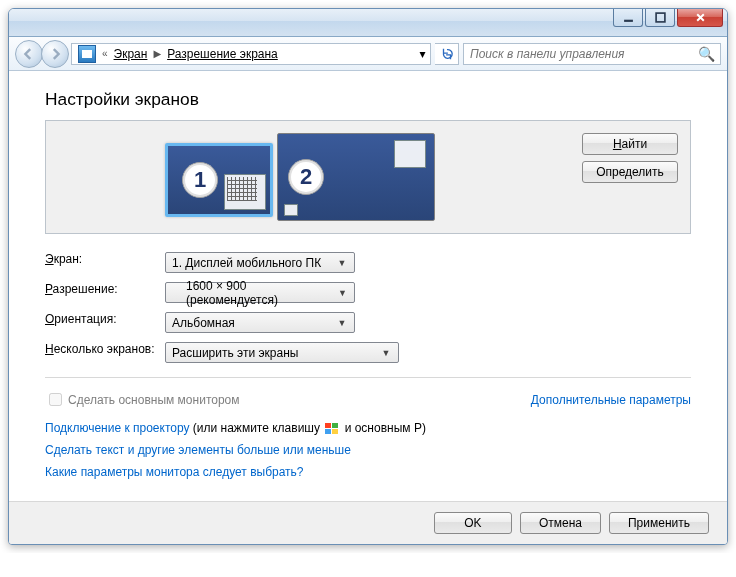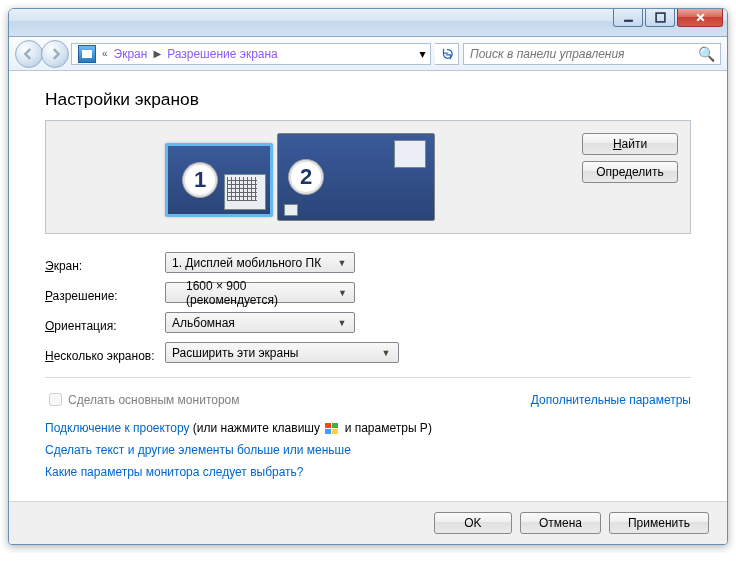--- a/index.html
+++ b/index.html
@@ -14,21 +14,21 @@
 .win-btn svg { width: 11px; height: 11px; }
 
 .navbar { height: 34px; background: linear-gradient(to bottom, #fafcfe, #e9f1f9); display: flex; align-items: center; padding: 0 6px; gap: 4px; border-bottom: 1px solid #b8c8d8; }
 .nav-arrows { display: flex; }
 .nav-arrow { width: 28px; height: 28px; border-radius: 50%; background: radial-gradient(circle at 35% 30%, #fdfeff, #d2e1f0 60%, #a8c0d8); border: 1px solid #9ab0c6; display: flex; align-items: center; justify-content: center; margin-right: -2px; }
 .nav-arrow svg { width: 12px; height: 12px; fill: #a0b0c0; }
 
 .breadcrumb { flex: 1; display: flex; align-items: center; height: 22px; border: 1px solid #b0c0d0; background: #fff; padding-left: 2px; }
 .bc-icon { width: 18px; height: 18px; margin: 0 4px; background: linear-gradient(to bottom, #6ebaf0, #2a7ac0); border: 1px solid #2060a0; display: flex; align-items: center; justify-content: center; }
 .bc-icon::after { content: ''; width: 10px; height: 8px; background: #fff; }
-.bc-part { padding: 0 4px; font-size: 12px; color: #8b5cf6; }
+.bc-part { padding: 0 4px; font-size: 12px; color: #000000; text-decoration: underline; }
 .chev { color: #555; font-size: 10px; padding: 0 2px; }
 .bc-drop { width: 16px; display: flex; align-items: center; justify-content: center; border-left: 1px solid transparent; }
 .bc-refresh { width: 24px; height: 22px; border: 1px solid #b0c0d0; border-left: none; background: #fff; display: flex; align-items: center; justify-content: center; }
 .bc-refresh svg { width: 14px; height: 14px; }
 
 .searchbox { width: 258px; height: 22px; border: 1px solid #b0c0d0; background: #fff; display: flex; align-items: center; padding: 0 4px; }
 .searchbox input { flex: 1; border: none; outline: none; font-size: 12px; font-style: italic; color: #888; background: transparent; }
 .searchbox .mag { color: #3a7ec0; font-size: 14px; }
 
 .content { padding: 18px 36px 14px 36px; }
@@ -44,21 +44,21 @@
 .task-thumb { position: absolute; background: rgba(255,255,255,.9); border: 1px solid #788; }
 .m1 .task-thumb { right: 4px; bottom: 4px; width: 42px; height: 36px; }
 .m2 .task-thumb { right: 8px; top: 6px; width: 32px; height: 28px; }
 .m2 .task-thumb.b { right: auto; top: auto; left: 6px; bottom: 4px; width: 14px; height: 12px; }
 .m1 .grid-pattern { position: absolute; right: 8px; bottom: 8px; width: 30px; height: 24px; background-image: repeating-linear-gradient(0deg, #666 0 1px, transparent 1px 4px), repeating-linear-gradient(90deg, #666 0 1px, transparent 1px 4px); }
 .side-btns { display: flex; flex-direction: column; gap: 6px; width: 96px; }
 .btn { height: 22px; border: 1px solid #898989; border-radius: 3px; background: linear-gradient(to bottom, #fbfbfb 0%, #efefef 45%, #e0e0e0 46%, #eaeaea 100%); font-size: 12px; display: flex; align-items: center; justify-content: center; cursor: default; padding: 0 18px; }
 .btn u { text-decoration: underline; }
 
 .form-rows { margin-bottom: 14px; }
-.form-row { display: flex; align-items: flex-end; margin-bottom: 9px; }
+.form-row { display: flex; align-items: flex-start; margin-bottom: 9px; }
 .form-row label { width: 120px; }
 .form-row label u { text-decoration: underline; }
 .combo { height: 21px; border: 1px solid #828790; background: linear-gradient(to bottom, #f8f8f8, #e8e8e8); display: flex; align-items: center; padding: 0 4px 0 6px; font-size: 12px; border-radius: 2px; position: relative; }
 .combo .arrow { margin-left: auto; width: 16px; text-align: center; color: #444; font-size: 9px; }
 .c1 { width: 190px; } .c2 { width: 190px; padding-left: 20px; } .c3 { width: 190px; } .c4 { width: 234px; }
 
 .sep { height: 1px; background: #d8d8d8; margin: 6px 0 12px 0; }
 .check-row { display: flex; align-items: center; margin-bottom: 12px; }
 .check-row input { margin-right: 6px; }
 .check-row .right-link { margin-left: auto; }
@@ -187,21 +187,21 @@
 
     <div class="sep"></div>
 
     <div class="check-row">
       <input type="checkbox" disabled="" style="">
       <span style="color:#808080">Сделать основным монитором</span>
       <span class="link right-link">Дополнительные параметры</span>
     </div>
 
     <div class="text-line">
-      <span class="link">Подключение к проектору</span><span> (или нажмите клавишу </span><span class="winlogo"><span class="wl1"></span><span class="wl2"></span><span class="wl3"></span><span class="wl4"></span></span><span> и параметры P)</span>
+      <span class="link">Подключение к проектору</span><span> (или нажмите клавишу </span><span class="winlogo"><span class="wl1"></span><span class="wl2"></span><span class="wl3"></span><span class="wl4"></span></span><span> и основным P)</span>
     </div>
     <div class="text-line"><span class="link">Сделать текст и другие элементы больше или меньше</span></div>
     <div class="text-line"><span class="link">Какие параметры монитора следует выбрать?</span></div>
   </div>
 
   <div class="footer">
     <div class="btn">OK</div>
     <div class="btn">Отмена</div>
     <div class="btn">Применить</div>
   </div>

